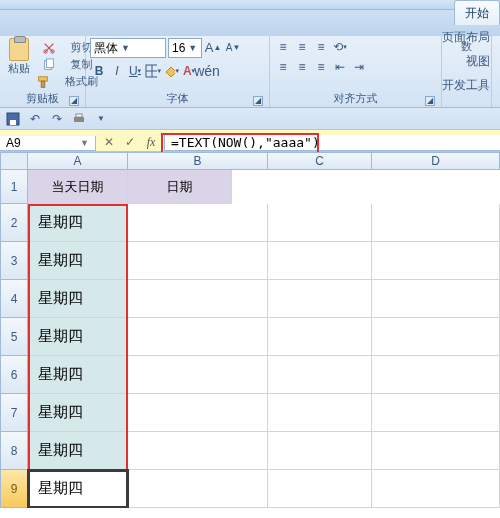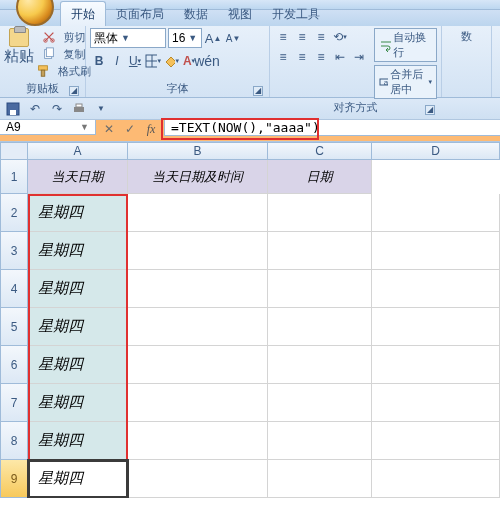--- a/index.html
+++ b/index.html
@@ -2,60 +2,60 @@
 <html><head>
 <meta charset="utf-8">
 <style>
 * { box-sizing: border-box; margin: 0; padding: 0; }
 body { font-family: "Microsoft YaHei", SimSun, Arial, sans-serif; font-size: 12px; background: #fff; width: 500px; overflow: hidden; }
 
 
 .titlebar { height: 10px; background: linear-gradient(#d7e6f7,#bdd7f0); border-bottom: 1px solid #9fbbd9; }
 
 
-.tabrow { display: flex; align-items: flex-end; height: 16px; background: linear-gradient(#cfe0f4,#bcd5ee); padding-left: 16px; }
+.tabrow { display: flex; align-items: flex-end; height: 26px; background: linear-gradient(#cfe0f4,#bcd5ee); padding-left: 16px; flex-direction: column; }
 .office-btn { width: 38px; height: 38px; border-radius: 50%; background: radial-gradient(circle at 30% 30%, #ffe9a8, #f7c94c 45%, #d88a1e 70%, #7a4a0f); border: 2px solid #9a6a2a; margin-top: -14px; margin-right: 6px; position: relative; z-index: 5; }
 .tab { padding: 4px 10px 3px; font-size: 12px; color: #3b5a82; cursor: pointer; }
 .tab.active { background: linear-gradient(#f7fbff,#e7f0fa); border: 1px solid #9fbbd9; border-bottom: none; border-radius: 3px 3px 0 0; color: #1a3b66; }
 
 
 .ribbon { display: flex; background: linear-gradient(#e7f0fa,#d3e3f4); border-bottom: 1px solid #9fbbd9; height: 72px; }
 .group { border-right: 1px solid #b9cee6; padding: 2px 4px 0; display: flex; flex-direction: column; }
 .group-body { flex: 1; display: flex; gap: 2px; }
 .group-label { text-align: center; font-size: 11px; color: #3b5a82; padding: 1px 0; position: relative; }
 .dialog-launcher { position: absolute; right: 2px; bottom: 1px; width: 10px; height: 10px; border: 1px solid #8aa8c8; background: #e0ecf8; font-size: 8px; line-height: 8px; text-align: center; color: #3b5a82; cursor: pointer; }
 
 .clip-col { display: flex; flex-direction: column; align-items: center; gap: 1px; }
-.paste-big { width: 30px; height: 38px; display: flex; flex-direction: column; align-items: center; justify-content: space-between; font-size: 15px; color: #3b5a82; cursor: pointer; }
+.paste-big { width: 30px; height: 38px; display: flex; flex-direction: column; align-items: center; justify-content: space-between; font-size: 11px; color: #3b5a82; cursor: pointer; }
 .clipboard-icon { width: 20px; height: 24px; background: #f4d78c; border: 1px solid #c4a452; border-radius: 2px; position: relative; }
 .clipboard-icon::before { content: ""; position: absolute; top: -3px; left: 4px; width: 10px; height: 5px; background: #bcbcbc; border: 1px solid #888; border-radius: 2px 2px 0 0; }
-.mini-row { display: flex; align-items: flex-start; gap: 8px; font-size: 11px; color: #3b5a82; cursor: pointer; white-space: nowrap; }
+.mini-row { display: flex; align-items: flex-end; gap: 15px; font-size: 11px; color: #3b5a82; cursor: pointer; white-space: nowrap; }
 .icon-sq { width: 14px; height: 14px; display: inline-block; }
 
-.font-top { display: flex; gap: 2px; align-items: center; }
+.font-top { display: flex; gap: 2px; }
 .combo { height: 20px; border: 1px solid #8aa8c8; background: #fff; display: flex; align-items: center; padding: 0 3px; font-size: 12px; }
 .combo .dd { margin-left: 3px; color: #3b5a82; font-size: 9px; }
 .font-btn { width: 18px; height: 18px; border: 1px solid transparent; display: inline-flex; align-items: center; justify-content: center; font-size: 12px; color: #3b5a82; cursor: pointer; }
 .bold { font-weight: bold; }
 .italic { font-style: italic; }
 .underline { text-decoration: underline; }
 .row2 { display: flex; gap: 0; margin-top: 2px; align-items: center; }
 
 .align-cell { display: flex; flex-direction: column; gap: 2px; }
 .align-row { display: flex; gap: 1px; }
 .merge-btn { border: 1px solid #8aa8c8; background: #e9f2fb; padding: 1px 4px; font-size: 11px; color: #3b5a82; display: flex; align-items: center; gap: 2px; cursor: pointer; }
 
 .num-col { display: flex; flex-direction: column; gap: 2px; }
 
 
 .qat { height: 22px; background: linear-gradient(#dce9f7,#cfe0f2); border-bottom: 1px solid #b0c7e0; display: flex; align-items: center; padding: 0 4px; gap: 4px; }
 .qat-btn { width: 18px; height: 18px; display: inline-flex; align-items: center; justify-content: center; cursor: pointer; color: #3b5a82; font-size: 12px; }
 
 
-.fbar-row { display: flex; align-items: flex-start; height: 22px; border-bottom: 1px solid #b0c7e0; background: #fdba74; }
+.fbar-row { display: flex; align-items: flex-end; height: 22px; border-bottom: 1px solid #b0c7e0; background: #fef9c3; }
 .namebox { width: 96px; border: 1px solid #9fbbd9; border-top: none; border-left: none; background: #fff; display: flex; align-items: center; padding: 0 6px; font-size: 12px; }
 .namebox .dd { margin-left: auto; font-size: 9px; color: #777; }
 .fx-btns { display: flex; align-items: center; padding: 0 4px; gap: 3px; }
 .fx-btn { width: 18px; height: 18px; display: inline-flex; align-items: center; justify-content: center; color: #6c6c6c; cursor: pointer; font-size: 12px; }
 .fx-label { font-style: italic; font-family: "Times New Roman", serif; color: #555; }
 .formula-input { flex: 1; border: 1px solid #9fbbd9; border-top: none; border-right: none; background: #fff; display: flex; align-items: center; padding: 0 6px; font-size: 13px; font-family: Consolas, monospace; position: relative; }
 .red-box { position: absolute; border: 2px solid #e03030; pointer-events: none; }
 
 
 .grid { position: relative; }
@@ -68,21 +68,21 @@
 .colD { width: 128px; }
 
 .gridbody { display: flex; }
 .rowhdrs { width: 28px; }
 .rowhdr { height: 38px; background: linear-gradient(#f3f7fc,#dce8f5); border: 1px solid #9fbbd9; border-top: none; text-align: center; font-size: 12px; color: #3b5a82; display: flex; align-items: center; justify-content: center; }
 .rowhdr.h1 { height: 34px; }
 .rowhdr.sel { background: linear-gradient(#fde8a8,#f7c95c); color: #7a5a1a; }
 
 .cells { position: relative; flex: 1; }
 .crow { display: flex; }
-.cell { border-right: 1px solid #d4d4d4; border-bottom: 1px solid #d4d4d4; height: 38px; display: flex; align-items: center; padding: 0 6px; font-size: 14px; background: #fff; font-style: italic; }
+.cell { border-right: 1px solid #d4d4d4; border-bottom: 1px solid #d4d4d4; height: 38px; display: flex; align-items: center; padding: 0 6px; font-size: 14px; background: #fff; }
 .crow.hdr .cell { height: 34px; background: #d9d4e8; font-size: 13px; justify-content: center; white-space: nowrap; }
 .cell.colA-data { background: #d5e8ea; font-size: 15px; padding-left: 10px; }
 .cell.active { outline: 3px solid #3b3b3b; outline-offset: -2px; background: #fff !important; z-index: 2; }
 
 .colA-box { position: absolute; border: 2px solid #e03030; pointer-events: none; }
 
 
 .corner { position: absolute; right: 0; bottom: 0; width: 180px; height: 64px; overflow: hidden; pointer-events: none; }
 .corner-tri { position: absolute; right: -30px; bottom: -30px; width: 160px; height: 160px; background: #2aa7d4; transform: rotate(45deg); opacity: 0.9; }
 .corner-txt { position: absolute; right: 6px; bottom: 4px; color: #fff; font-size: 12px; text-shadow: 0 0 2px #1a7aa0; }
@@ -90,21 +90,20 @@
 </style>
 </head>
 <body>
 
 <div class="titlebar"></div>
 
 <div class="tabrow">
   <div class="office-btn"></div>
   <div class="tab active">开始</div>
   <div class="tab">页面布局</div>
-  <div class="tab">数据</div>
   <div class="tab">视图</div>
   <div class="tab">开发工具</div>
 </div>
 
 <div class="ribbon">
 
   <div class="group" style="width:86px">
     <div class="group-body">
       <div class="clip-col">
         <div class="paste-big">
@@ -204,36 +203,20 @@
           <div class="font-btn">≡</div>
           <div class="font-btn">≡</div>
           <div class="font-btn">⟲<span style="font-size:7px">▾</span></div>
         </div>
         <div class="align-row">
           <div class="font-btn">≡</div>
           <div class="font-btn">≡</div>
           <div class="font-btn">≡</div>
           <div class="font-btn">⇤</div>
           <div class="font-btn">⇥</div>
-        </div>
-      </div>
-      <div class="align-cell" style="gap:3px;margin-left:4px">
-        <div class="merge-btn">
-          <svg width="14" height="14">
-              <path d="M2 4h10M2 8h7a2 2 0 010 4h-2m0 0l2-2m-2 2l2 2" stroke="#3b8a4a" fill="none"></path>
-            </svg>
-          <span>自动换行</span>
-        </div>
-        <div class="merge-btn">
-          <svg width="14" height="14">
-              <rect x="1" y="4" width="12" height="6" fill="none" stroke="#3b5a82"></rect>
-              <text x="7" y="10" font-size="8" text-anchor="middle" fill="#3b5a82">a</text>
-            </svg>
-          <span>合并后居中</span>
-            <span style="font-size:7px">▾</span>
         </div>
       </div>
     </div>
     <div class="group-label">
       <span>对齐方式</span>
       <span class="dialog-launcher">◢</span>
     </div>
   </div>
 
   <div class="group" style="width:50px">
@@ -291,21 +274,20 @@
       <div class="rowhdr">4</div>
       <div class="rowhdr">5</div>
       <div class="rowhdr">6</div>
       <div class="rowhdr">7</div>
       <div class="rowhdr">8</div>
       <div class="rowhdr sel">9</div>
     </div>
     <div class="cells">
       <div class="crow hdr">
         <div class="cell colA">当天日期</div>
-        <div class="cell colB">当天日期及时间</div>
         <div class="cell colC">日期</div>
       </div>
       <div class="crow">
           <div class="cell colA colA-data">星期四</div>
           <div class="cell colB"></div>
           <div class="cell colC"></div>
           <div class="cell colD"></div>
         </div>
       <div class="crow">
           <div class="cell colA colA-data">星期四</div>

